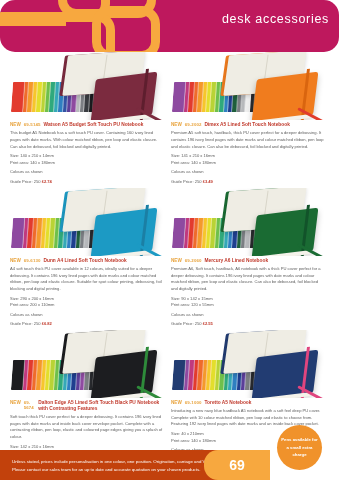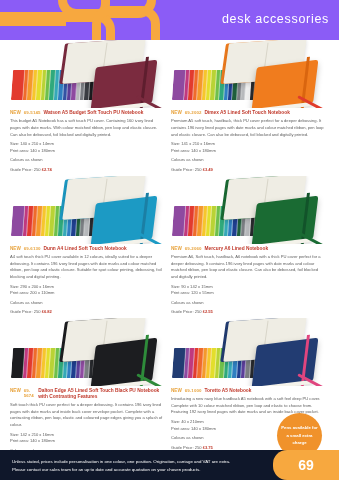--- a/index.html
+++ b/index.html
@@ -7,23 +7,24 @@
     width: 339px; height: 480px;
     background: #ffffff;
     font-family: "Liberation Sans", sans-serif;
     overflow: hidden;
   }
   .page { position: relative; width: 339px; height: 480px; background: #fff; }
 
   
   .header {
     position: relative;
-    height: 40px;
-    background: #8b5cf6;
+    height: 52px;
+    background: #be185d;
     overflow: hidden;
+    border-radius: 15px;
   }
   .hdr-deco { position: absolute; inset: 0; overflow: hidden; }
   .hdr-deco i {
     position: absolute;
     background: transparent;
     border: 9px solid #F7A83F;
     border-radius: 18px;
   }
   .d1 { left: -40px; top: -34px; width: 150px; height: 56px; border-radius: 26px; }
   .d2 { left: 58px;  top: -30px; width: 98px;  height: 48px; border-radius: 22px; }
@@ -130,22 +131,22 @@
   .badge {
     position: absolute; right: 2px; bottom: 6px;
     width: 45px; height: 45px; border-radius: 50%;
     background: #F0922B; color: #fff;
     display: flex; align-items: center; justify-content: center; text-align: center;
     font-size: 4.3px; font-weight: 700; line-height: 1.75; padding: 4px;
   }
 
   
   .footer {
-    position: absolute; left: 0; bottom: 0; width: 339px; height: 30px;
-    background: #0f172a; overflow: hidden;
+    position: absolute; left: 0; bottom: 0; width: 270px; height: 30px;
+    background: #c2410c; overflow: hidden;
   }
   .footer-text {
     position: absolute; left: 12px; top: 8px; width: 250px;
     color: #ffffff; font-size: 4.4px; line-height: 1.85;
   }
   .page-chip {
     position: absolute; right: 0; top: 0; width: 66px; height: 30px;
     background: #F7A83F; border-radius: 14px 0 0 14px;
     display: flex; align-items: center; justify-content: center;
   }

